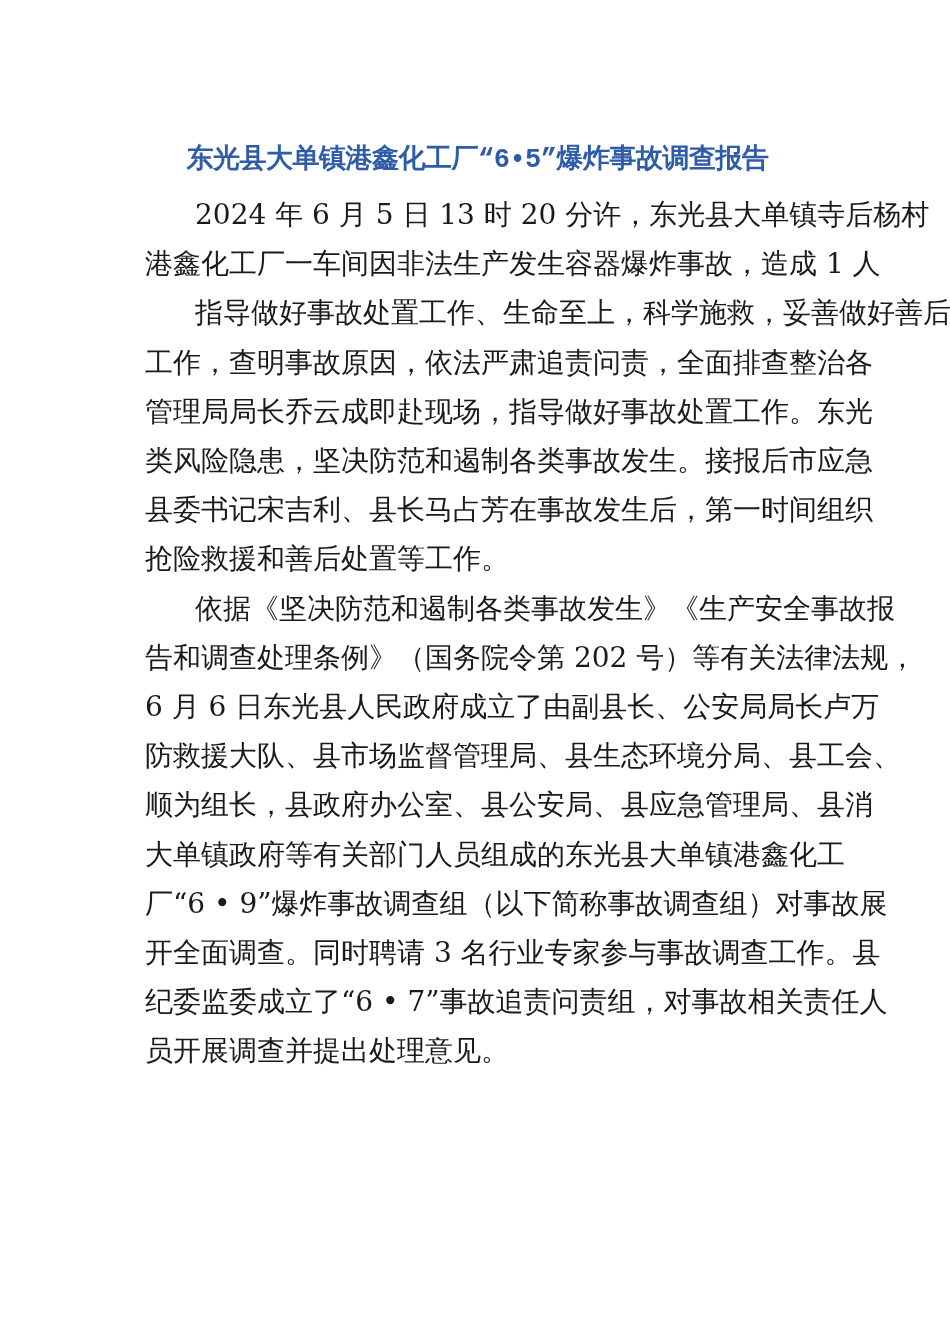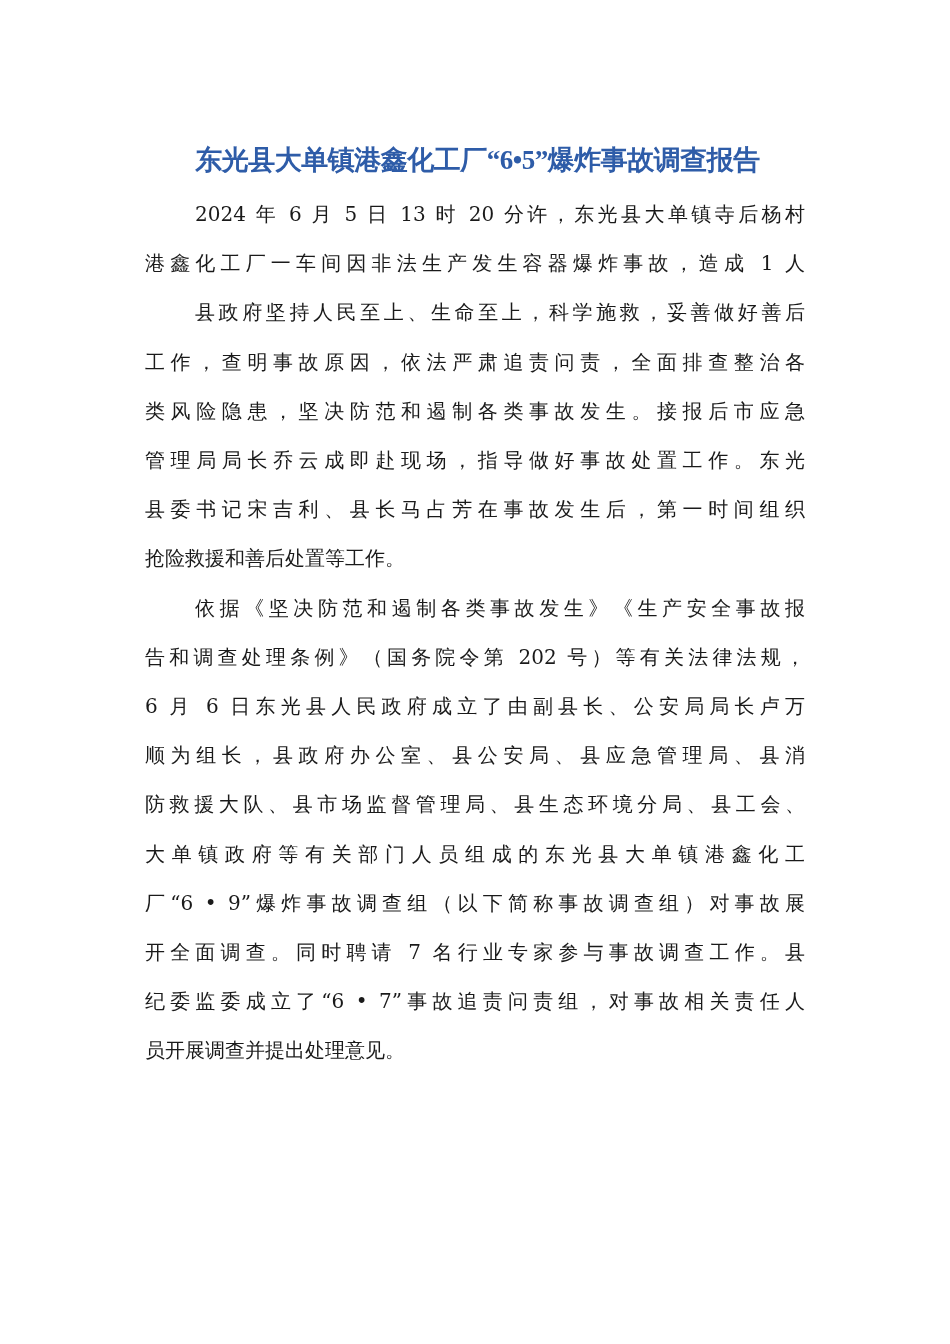--- a/index.html
+++ b/index.html
@@ -1,61 +1,61 @@
 <!DOCTYPE html>
 <html><head>
   <meta charset="utf-8">
   <style>
     html, body { margin: 0; padding: 0; background: #ffffff; }
     body { width: 950px; height: 1344px; position: relative; overflow: hidden; }
     .page { position: absolute; left: 0; top: 0; width: 950px; height: 1344px; background: #fff; }
     .title {
       position: absolute; left: 145px; top: 138px; width: 665px;
       text-align: center;
-      font-family: Liberation Serif, serif;
+      font-family: Liberation Mono, monospace;
       font-weight: bold; font-size: 27px; line-height: 44px;
       color: #2e5ca8; white-space: nowrap; letter-spacing: -0.5px;
     }
     .body {
       position: absolute; left: 145px; top: 190px; width: 660px;
       font-family: "DejaVu Serif", serif;
-      font-size: 20px; line-height: 49.2px; color: #1a1a1a;
+      font-size: 28px; line-height: 49.2px; color: #1a1a1a;
       text-align: justify;
     }
     .para { margin: 0; text-indent: 50px; }
     .line { display: block; white-space: nowrap; text-align-last: justify; text-align: justify; }
     .line.last { text-align-last: left; }
     .para .line:first-child { padding-left: 50px; }
     .para { text-indent: 0; }
   </style>
 </head>
 <body>
 
 <div class="page">
   <div class="title">东光县大单镇港鑫化工厂“6•5”爆炸事故调查报告</div>
 
   <div class="body">
     <div class="para">
       <span class="line">2024 年 6 月 5 日 13 时 20 分许，东光县大单镇寺后杨村</span>
       <span class="line">港鑫化工厂一车间因非法生产发生容器爆炸事故，造成 1 人</span>
     </div>
     <div class="para">
-      <span class="line">县政府坚持人民至上、生命至上，科学施救，妥善做好善后</span>
+      <span class="line">指导做好事故处置工作、生命至上，科学施救，妥善做好善后</span>
       <span class="line">工作，查明事故原因，依法严肃追责问责，全面排查整治各</span>
+      <span class="line">管理局局长乔云成即赴现场，指导做好事故处置工作。东光</span>
       <span class="line">类风险隐患，坚决防范和遏制各类事故发生。接报后市应急</span>
-      <span class="line">管理局局长乔云成即赴现场，指导做好事故处置工作。东光</span>
       <span class="line">县委书记宋吉利、县长马占芳在事故发生后，第一时间组织</span>
       <span class="line last">抢险救援和善后处置等工作。</span>
     </div>
     <div class="para">
       <span class="line">依据《坚决防范和遏制各类事故发生》《生产安全事故报</span>
       <span class="line">告和调查处理条例》（国务院令第 202 号）等有关法律法规，</span>
       <span class="line">6 月 6 日东光县人民政府成立了由副县长、公安局局长卢万</span>
+      <span class="line">防救援大队、县市场监督管理局、县生态环境分局、县工会、</span>
       <span class="line">顺为组长，县政府办公室、县公安局、县应急管理局、县消</span>
-      <span class="line">防救援大队、县市场监督管理局、县生态环境分局、县工会、</span>
       <span class="line">大单镇政府等有关部门人员组成的东光县大单镇港鑫化工</span>
       <span class="line">厂“6 • 9”爆炸事故调查组（以下简称事故调查组）对事故展</span>
-      <span class="line">开全面调查。同时聘请 7 名行业专家参与事故调查工作。县</span>
+      <span class="line">开全面调查。同时聘请 3 名行业专家参与事故调查工作。县</span>
       <span class="line">纪委监委成立了“6 • 7”事故追责问责组，对事故相关责任人</span>
       <span class="line last">员开展调查并提出处理意见。</span>
     </div>
   </div>
 </div>
 
 </body></html>

